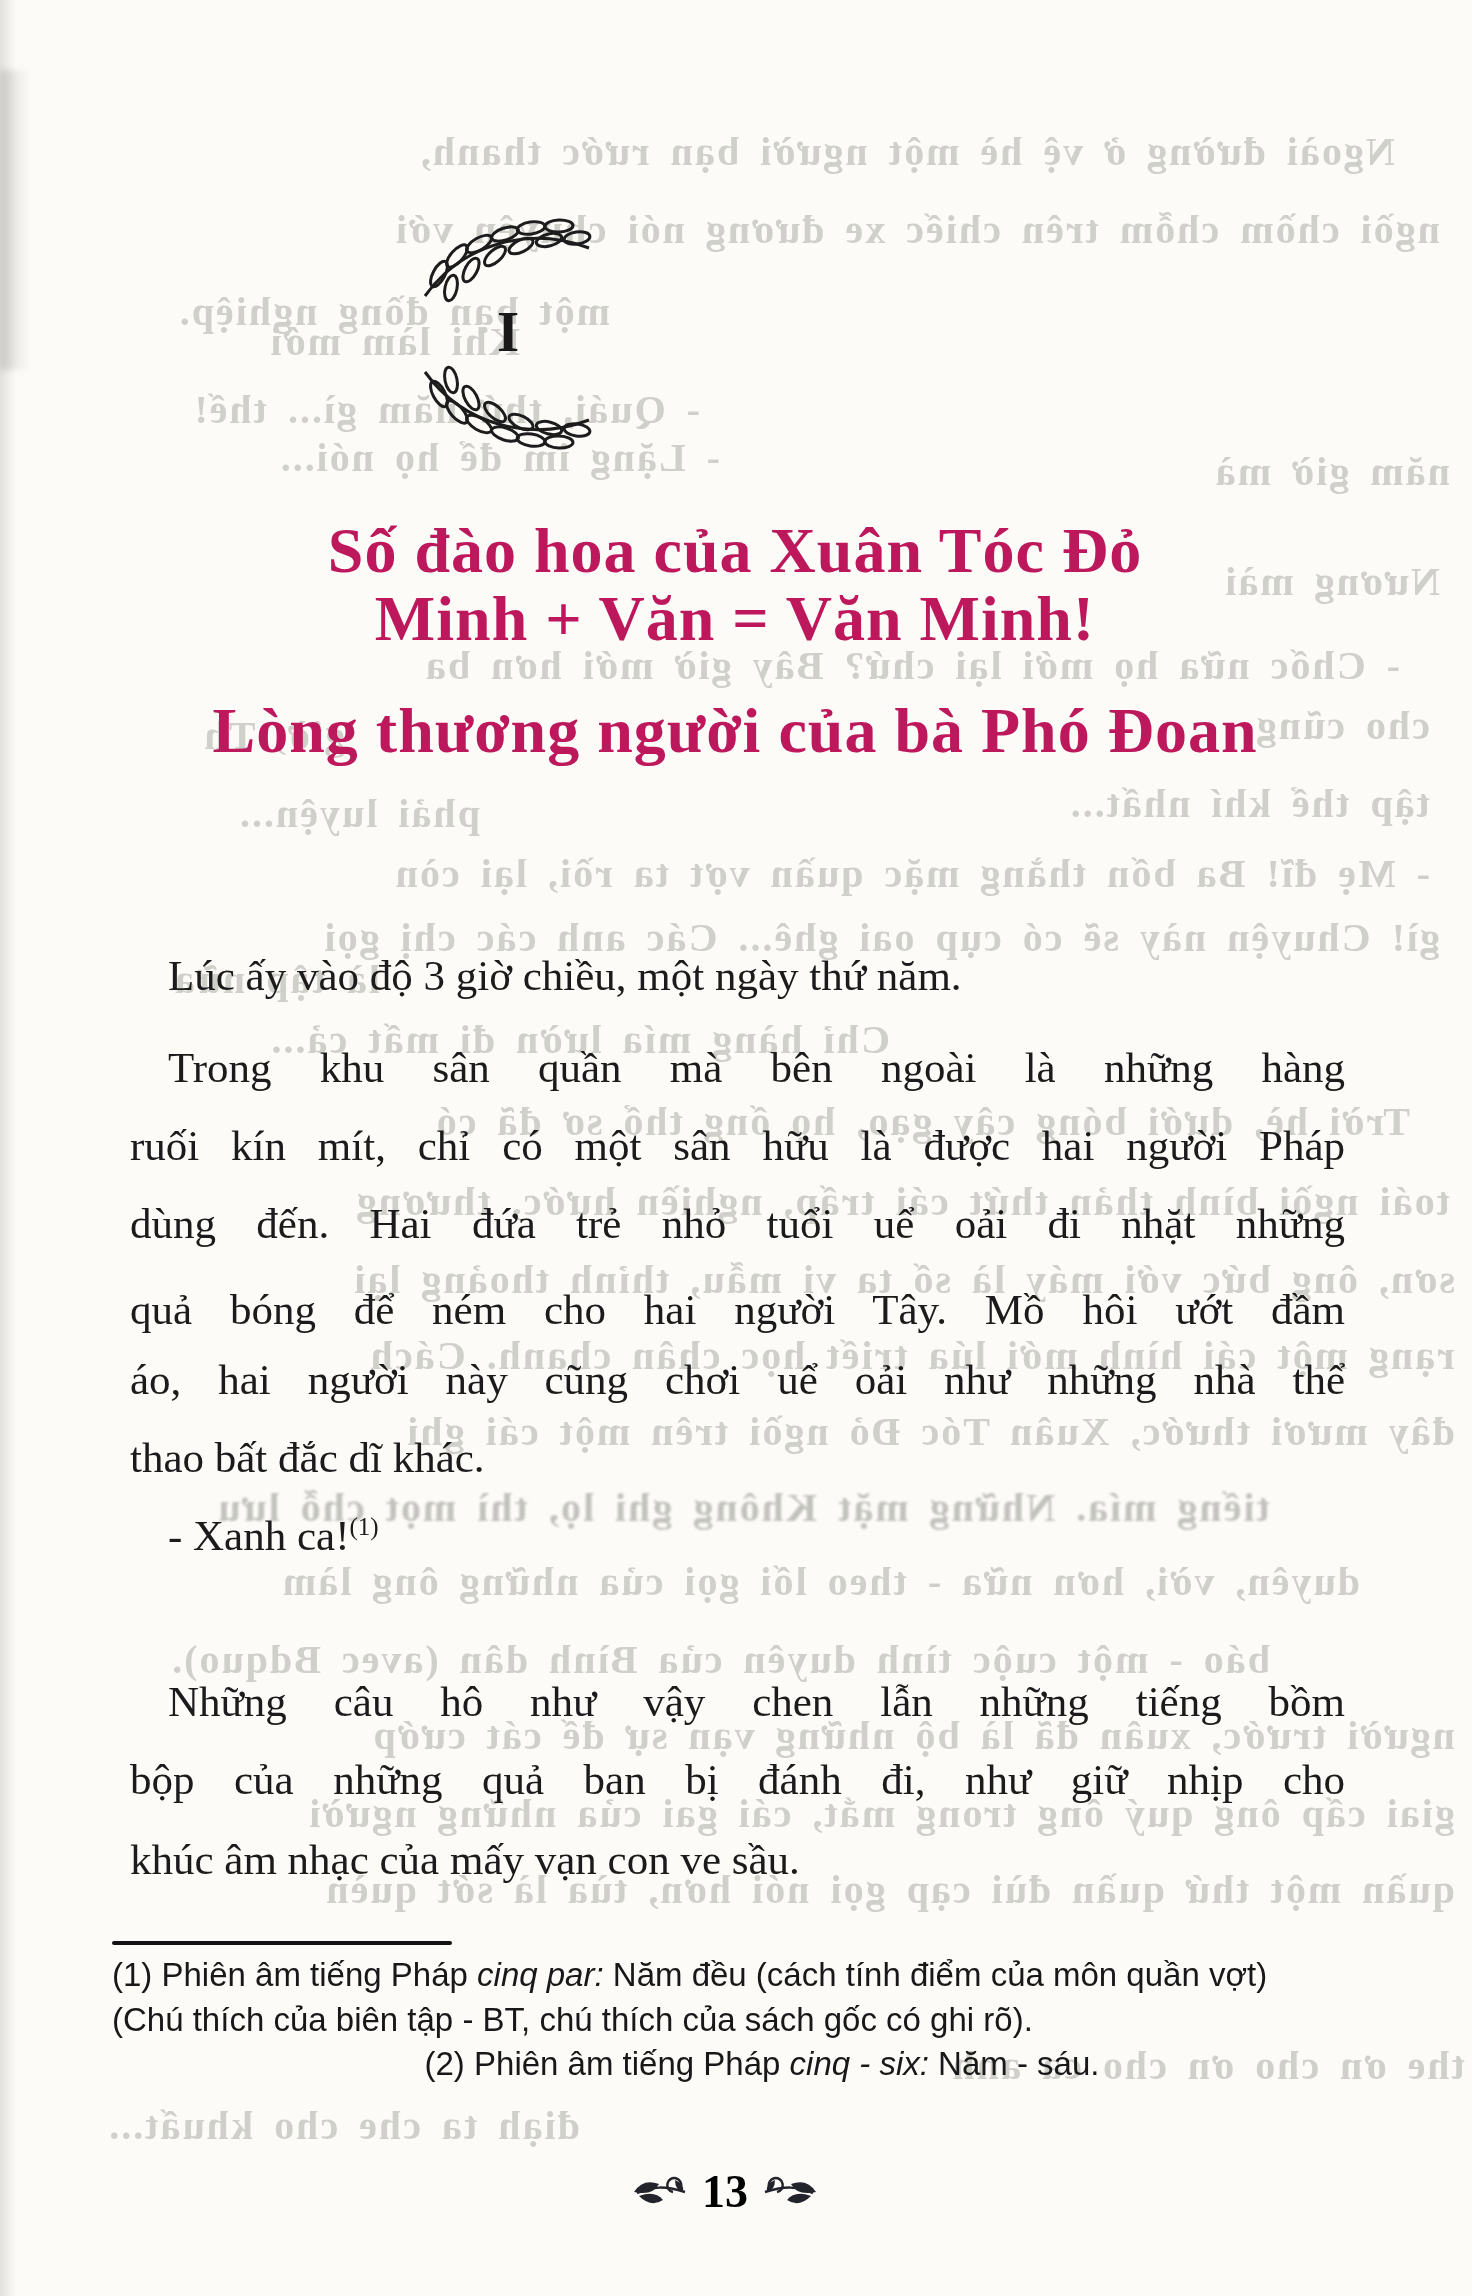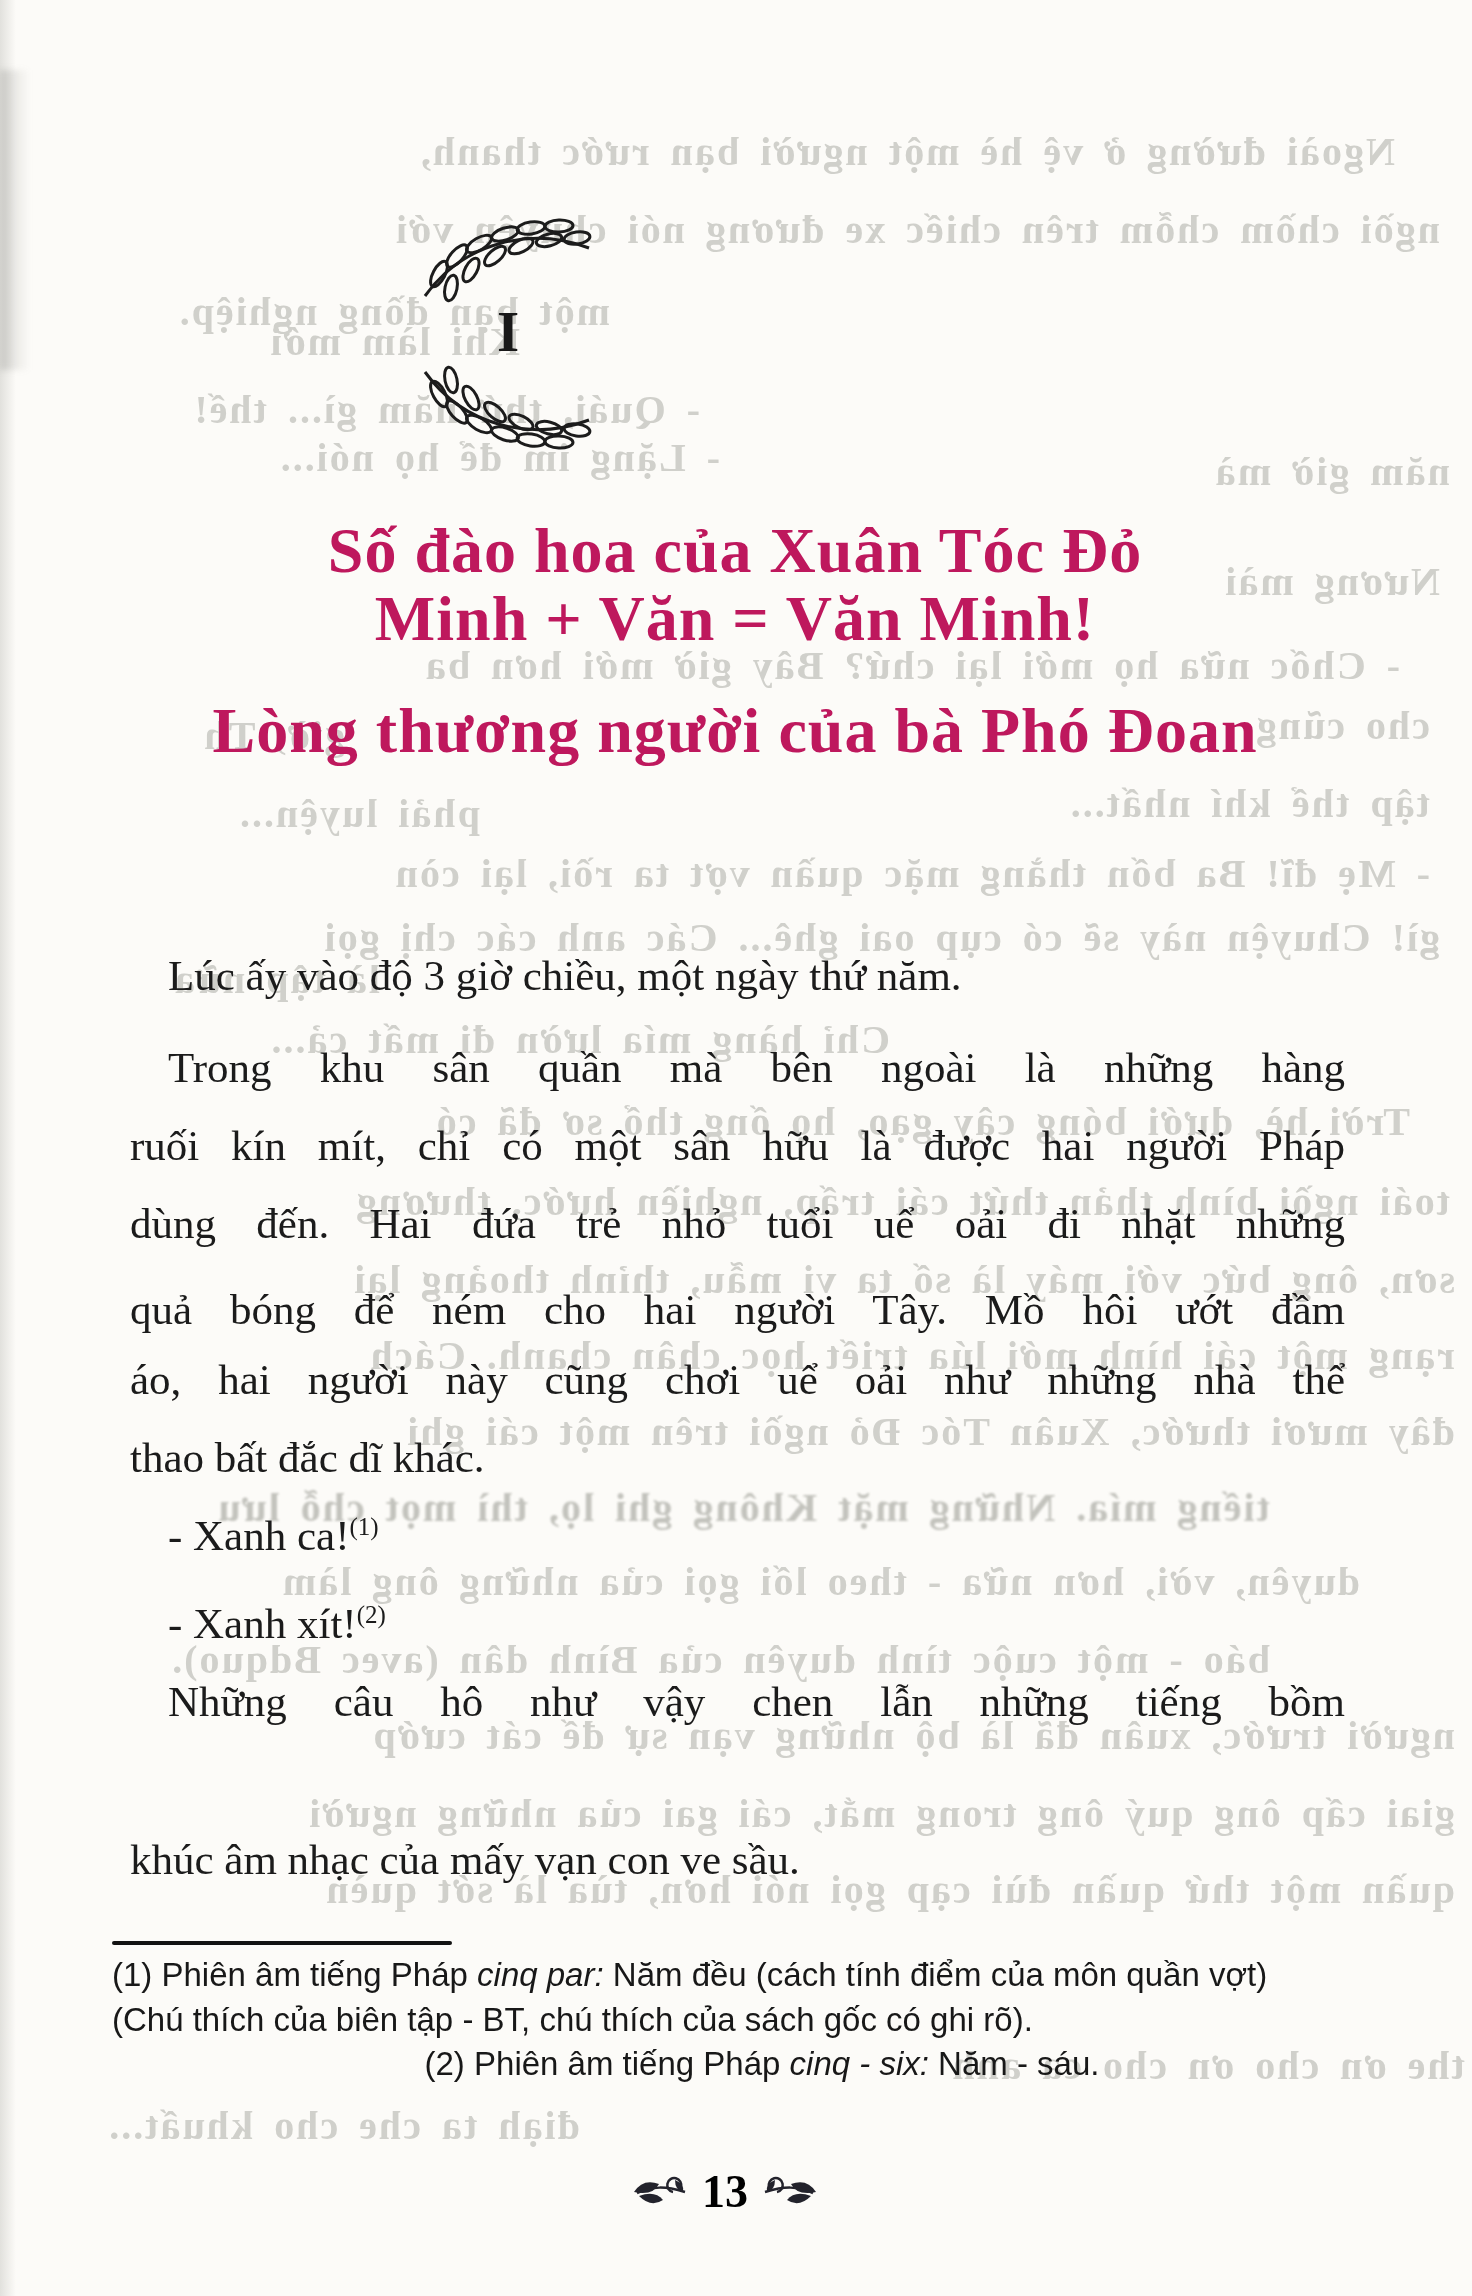--- a/index.html
+++ b/index.html
@@ -165,22 +165,22 @@
 
     <div class="body-text">
         <div class="bline ind" style="top: 948px;"><span>Lúc ấy vào độ 3 giờ chiều, một ngày thứ năm.</span></div>
         <div class="bline j ind" style="top: 1040px;"><span>Trong khu sân quần mà bên ngoài là những hàng</span></div>
         <div class="bline j" style="top: 1118px;"><span>ruối kín mít, chỉ có một sân hữu là được hai người Pháp</span></div>
         <div class="bline j" style="top: 1196px;"><span>dùng đến. Hai đứa trẻ nhỏ tuổi uể oải đi nhặt những</span></div>
         <div class="bline j" style="top: 1274px; margin-top: 8px;"><span>quả bóng để ném cho hai người Tây. Mồ hôi ướt đầm</span></div>
         <div class="bline j" style="top: 1352px;"><span>áo, hai người này cũng chơi uể oải như những nhà thể</span></div>
         <div class="bline" style="top: 1430px;"><span>thao bất đắc dĩ khác.</span></div>
         <div class="bline ind" style="top: 1508px;"><span>- Xanh ca!</span><sup>(1)</sup></div>
-        <div class="bline ind" style="top: 1596px;"><span>- Xanh xít!</span><sup>(2)</sup></div>
         <div class="bline j ind" style="top: 1674px;"><span>Những câu hô như vậy chen lẫn những tiếng bồm</span></div>
+        <div class="bline j" style="top: 1752px;"><span>bộp của những quả ban bị đánh đi, như giữ nhịp cho</span></div>
         <div class="bline" style="top: 1832px;"><span>khúc âm nhạc của mấy vạn con ve sầu.</span></div>
       </div>
 
     <div class="fn-rule"></div>
     <div class="footnotes">
         <div class="fnline" style="top: 1954px;"><span>(1) Phiên âm tiếng Pháp </span><span class="it">cinq par:</span><span> Năm đều (cách tính điểm của môn quần vợt)</span></div>
         <div class="fnline" style="top: 1999px;"><span>(Chú thích của biên tập - BT, chú thích của sách gốc có ghi rõ).</span></div>
         <div class="fnline" style="top: 2043px; text-align: center;"><span>(2) Phiên âm tiếng Pháp </span><span class="it">cinq - six:</span><span> Năm - sáu.</span></div>
       </div>
 

